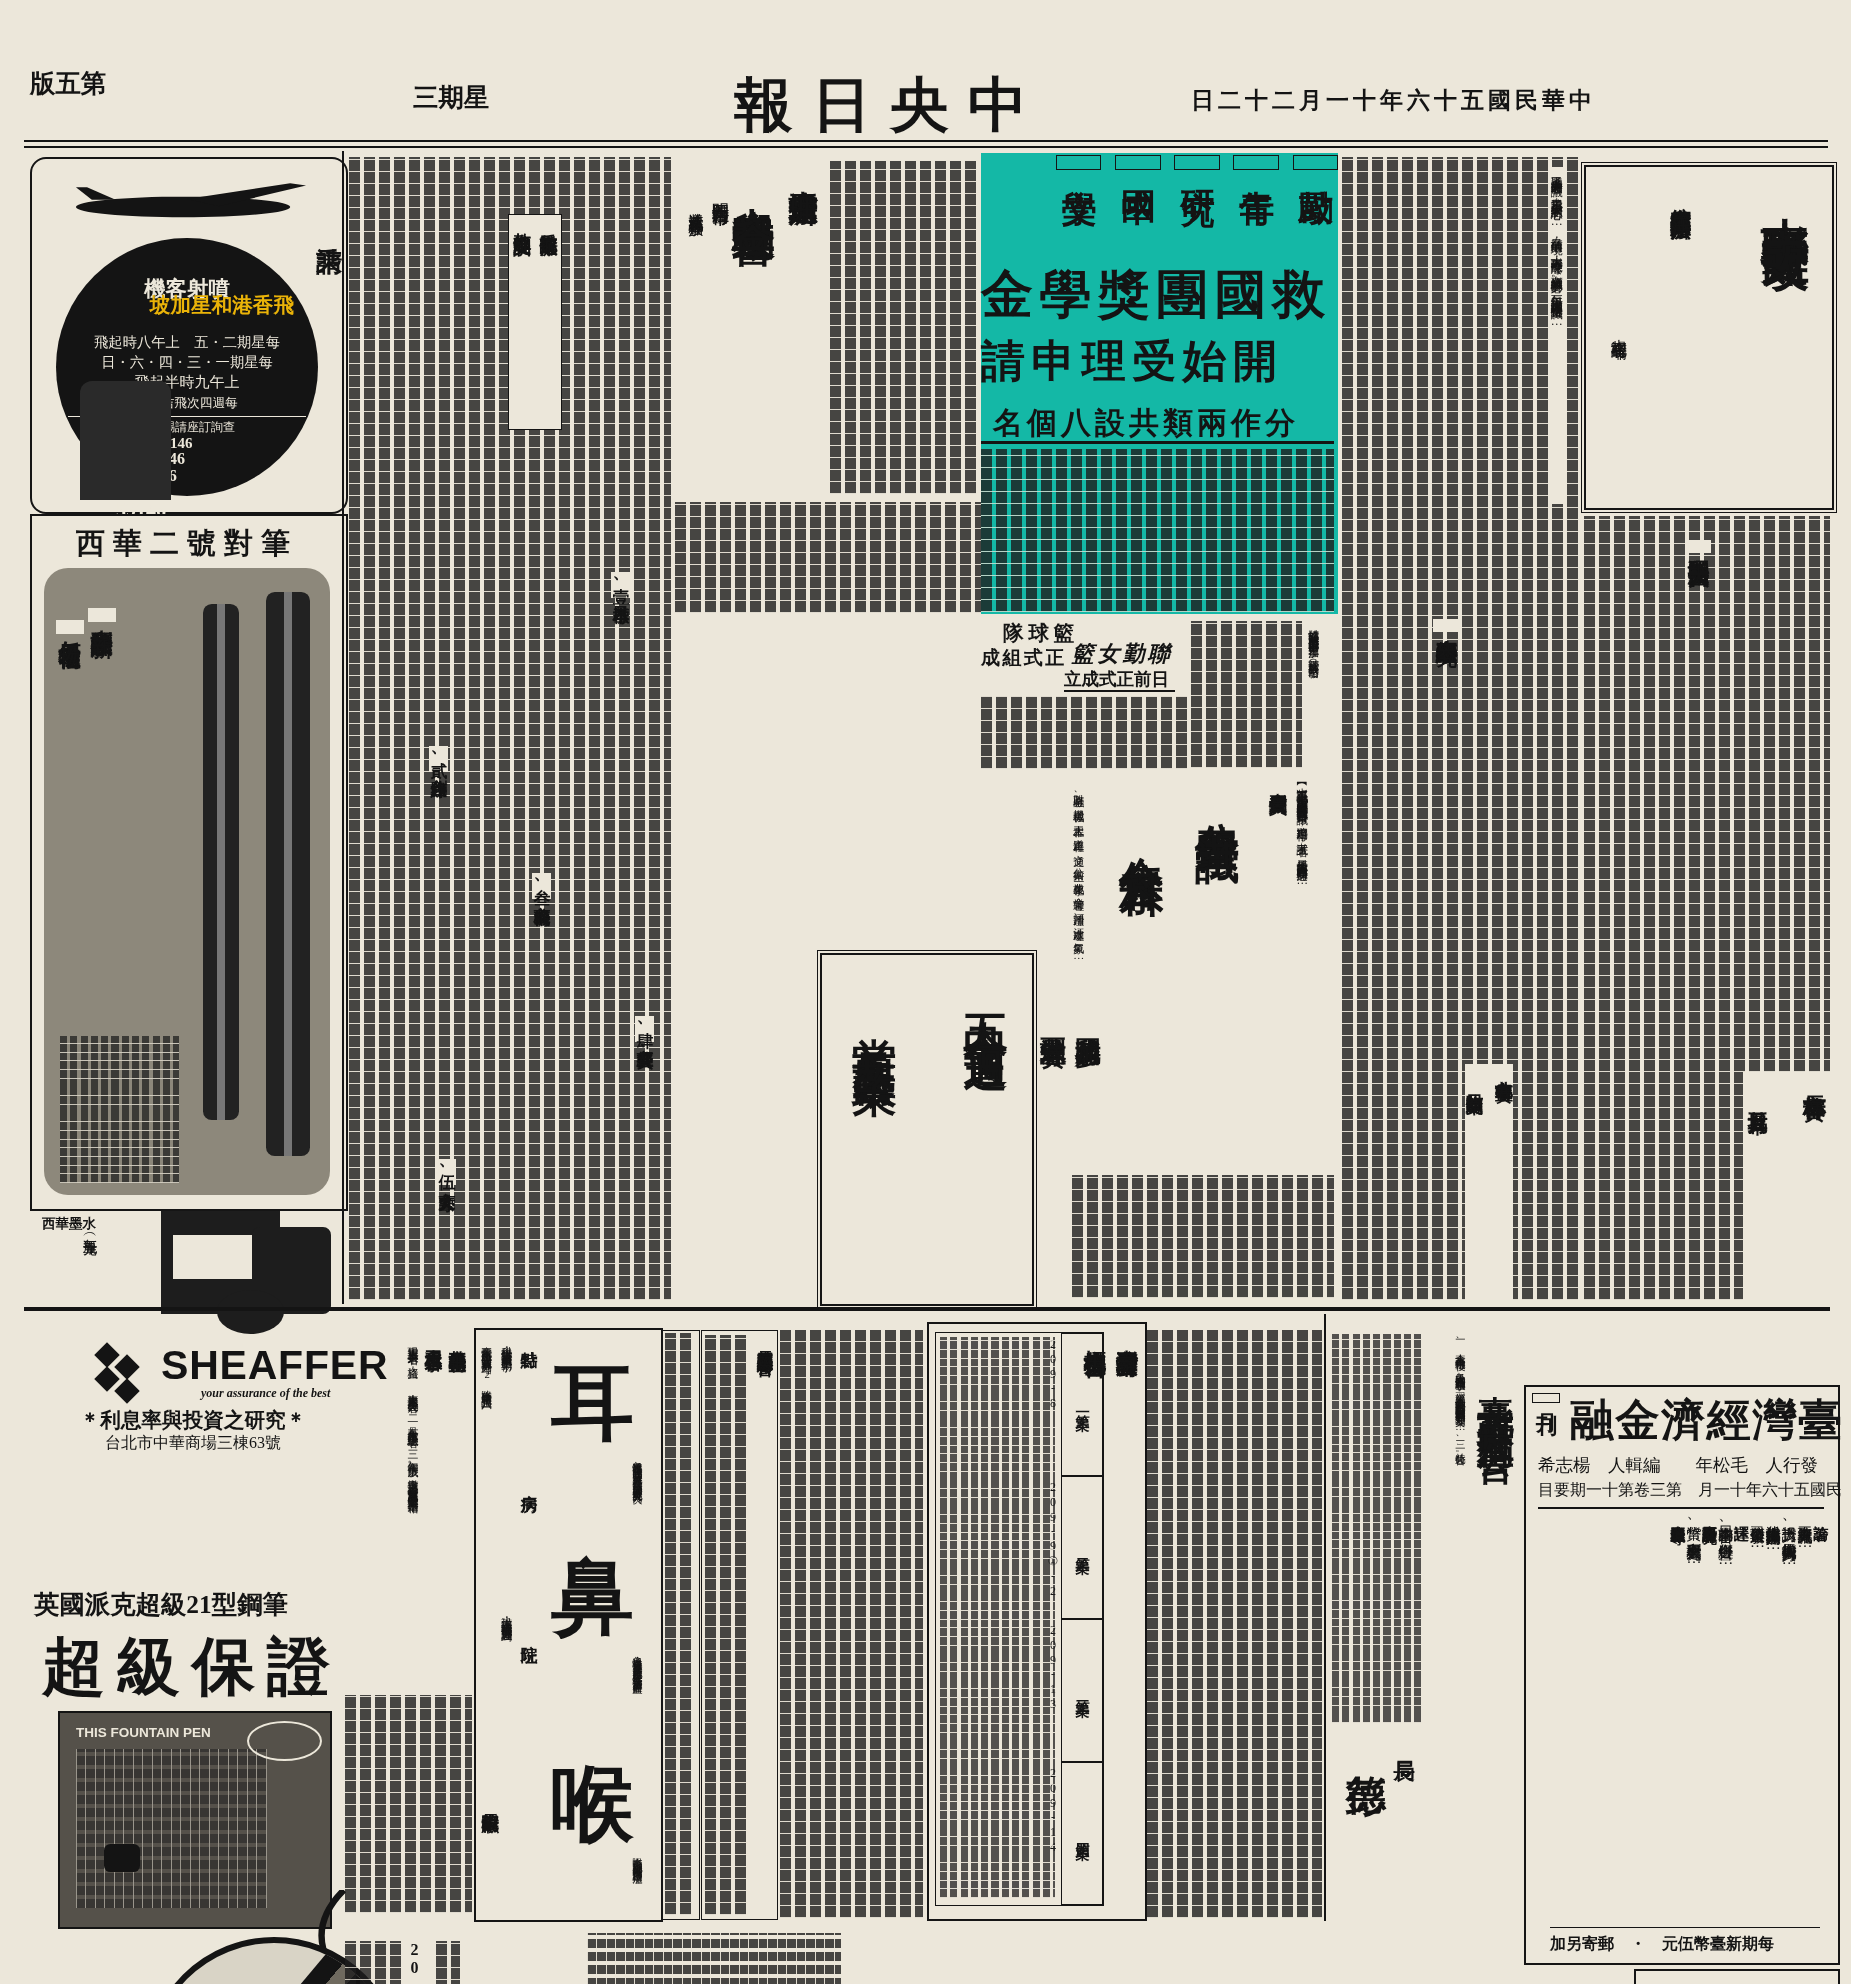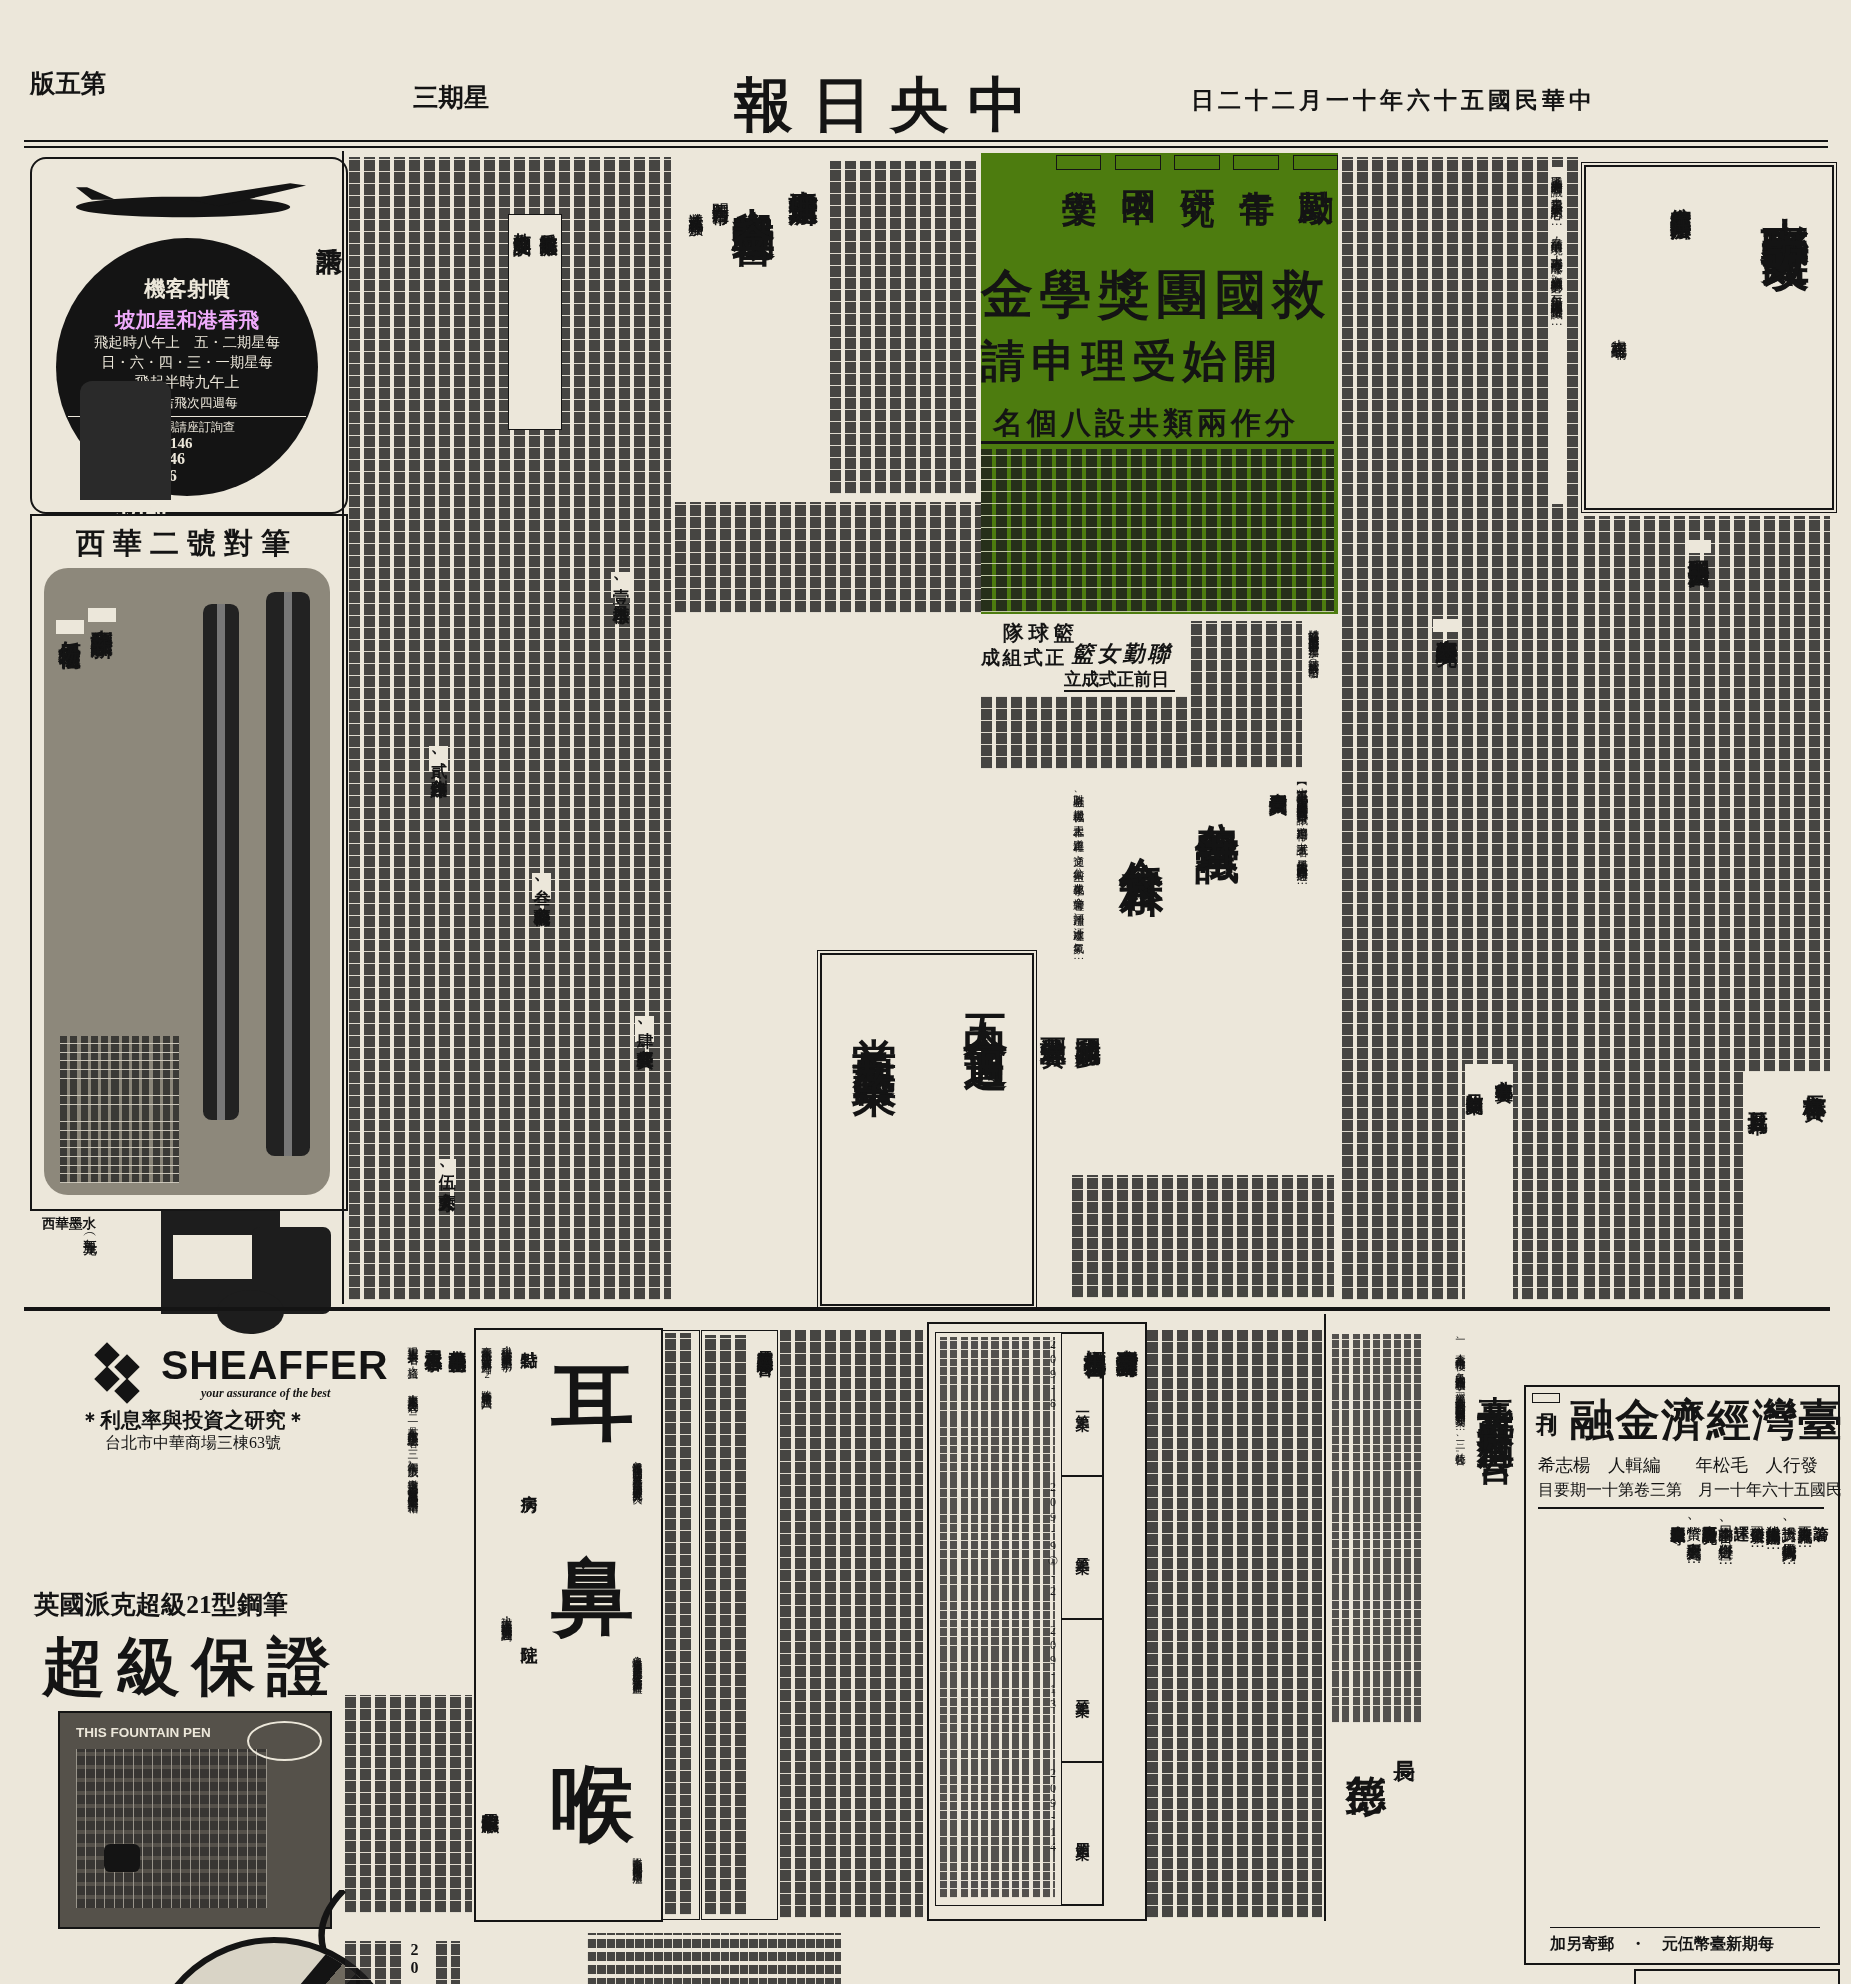--- a/index.html
+++ b/index.html
@@ -46,21 +46,21 @@
 
   <div class="abs bd" style="left:30px;top:157px;width:314px;height:353px;border-radius:16px;">
     <svg class="abs" style="left:36px;top:16px;" width="246" height="56" viewBox="0 0 620 140">
       <ellipse cx="290" cy="80" rx="270" ry="26" fill="#141414"></ellipse>
       <path d="M300 60 L560 20 L600 26 L380 78 Z" fill="#141414"></path>
       <path d="M60 62 L20 30 L48 30 L120 62 Z" fill="#141414"></path>
     </svg>
     <div class="abs v b" style="right:3.2px;top:67px;font-size:26px;color:#141414;">乘請</div>
     <div class="abs" style="left:24px;top:79px;width:262px;height:258px;background:#141414;border-radius:50%;">
       <div class="abs h b" style="left:32px;top:36px;width:198px;font-size:21.4px;color:#ece7da;text-align:center;">機客射噴</div>
-      <div class="abs h b" style="left:24px;top:68px;width:214px;font-size:20.6px;color:#f0abfc;text-align:center;">坡加星和港香飛</div>
+      <div class="abs h b" style="left:24px;top:53px;width:214px;font-size:20.6px;color:#eab308;text-align:right;">坡加星和港香飛</div>
       <div class="abs h" style="left:12px;top:95px;width:238px;font-size:14.3px;color:#ece7da;text-align:center;">飛起時八午上　五・二期星每</div>
       <div class="abs h" style="left:12px;top:115px;width:238px;font-size:14.3px;color:#ece7da;text-align:center;">日・六・四・三・一期星每</div>
       <div class="abs h" style="left:12px;top:135px;width:238px;font-size:15px;color:#ece7da;text-align:center;">飛起半時九午上</div>
       <div class="abs h" style="left:12px;top:157px;width:238px;font-size:12.7px;color:#ece7da;text-align:center;border-bottom:1.2px solid #ece7da;padding-bottom:4px;">坡隆吉飛次四週每</div>
       <div class="abs h" style="left:12px;top:181px;width:238px;font-size:12px;color:#ece7da;text-align:center;">話電賜請座訂詢查</div>
       <div class="abs h b" style="left:99px;top:197px;font-size:15px;color:#ece7da;">59146</div>
       <div class="abs h b" style="left:89px;top:212px;font-size:16px;color:#ece7da;">59146</div>
       <div class="abs h b" style="left:79px;top:228px;font-size:16.7px;color:#ece7da;">59146</div>
       <div class="abs h b" style="left:69px;top:244px;font-size:18px;color:#ece7da;">59146</div>
       <div class="abs h b" style="left:60px;top:261px;font-size:20px;color:#ece7da;">59146</div>
@@ -135,21 +135,21 @@
 
   <div class="abs" style="left:675px;top:157px;width:306px;height:341px;background:#ece7da;">
     <div class="abs tx" style="left:155px;top:4px;width:147px;height:333px;"></div>
     <div class="abs v b" style="left:113px;top:10px;font-size:29px;">臺省決定擴大辦理</div>
     <div class="abs v b" style="left:56px;top:16px;font-size:43px;letter-spacing:2.4px;">中上學校運動會</div>
     <div class="abs v" style="left:36px;top:32px;font-size:17.5px;">明年四月在南市舉行</div>
     <div class="abs v" style="left:12px;top:44px;font-size:15px;">將邀請北市及金馬各校參加</div>
   </div>
   <div class="abs tx" style="left:675px;top:502px;width:306px;height:111px;"></div>
 
-  <div class="abs" style="left:981px;top:153px;width:357px;height:461px;background:#4d7c0f;">
+  <div class="abs" style="left:981px;top:153px;width:357px;height:461px;background:#14b8a6;">
     <div style="position:absolute;left:75px;top:2px;right:0;display:flex;flex-direction:row-reverse;justify-content:space-between;">
       <div class="v b cell" style="font-size:35px;padding:5.6px 3.2px;border-width:1.6px;">鼓勵</div>
       <div class="v b cell" style="font-size:35px;padding:5.6px 3.2px;border-width:1.6px;">青年</div>
       <div class="v b cell" style="font-size:35px;padding:5.6px 3.2px;border-width:1.6px;">研究</div>
       <div class="v b cell" style="font-size:35px;padding:5.6px 3.2px;border-width:1.6px;">中國</div>
       <div class="v b cell" style="font-size:35px;padding:5.6px 3.2px;border-width:1.6px;">文學</div>
     </div>
     <div class="abs h b" style="left:0;top:107px;width:357px;font-size:52px;white-space:nowrap;letter-spacing:6.4px;">金學獎團國救</div>
     <div class="abs h b" style="left:0;top:179px;width:357px;font-size:44px;white-space:nowrap;letter-spacing:6.4px;">請申理受始開</div>
     <div class="abs h b" style="left:12px;top:250px;width:329px;font-size:30px;white-space:nowrap;letter-spacing:4px;">名個八設共類兩作分</div>

